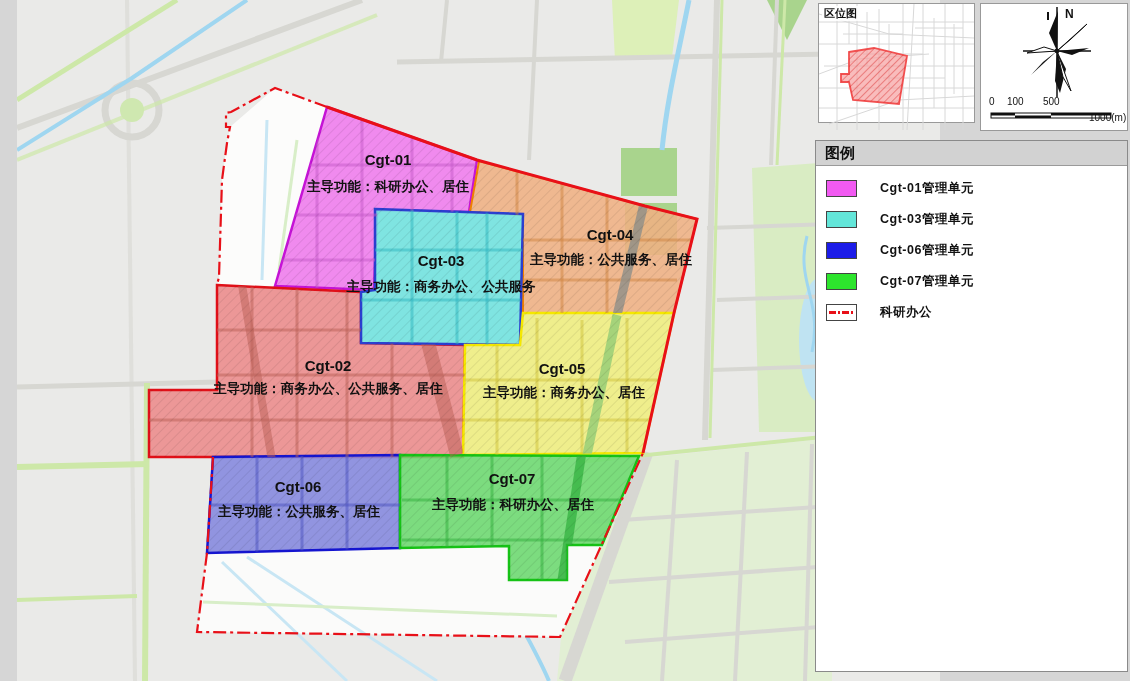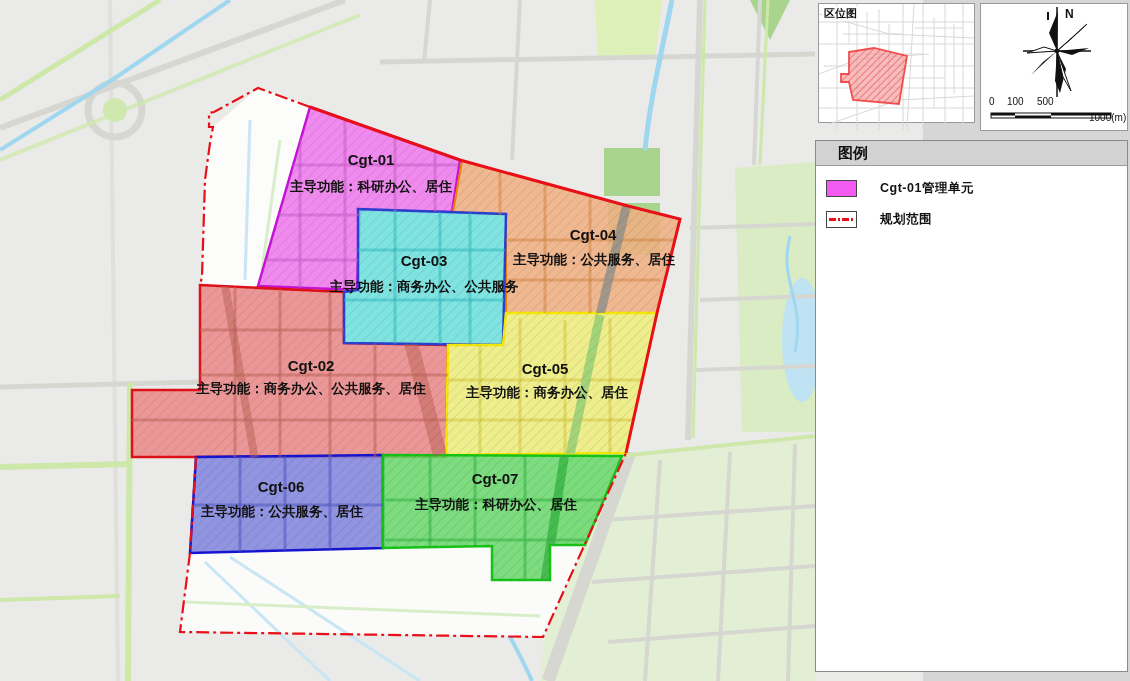--- a/index.html
+++ b/index.html
@@ -1,29 +1,29 @@
 <!DOCTYPE html>
 <html><head>
 <meta charset="utf-8">
 <style>
   html,body{margin:0;padding:0;}
   body{width:1130px;height:681px;background:#d6d6d6;position:relative;overflow:hidden;
        font-family:"Liberation Sans",sans-serif;}
-  #map-wrap{position:absolute;left:0;top:0;width:923px;height:681px;background:#eaeae8;}
+  #map-wrap{position:absolute;left:17px;top:0;width:923px;height:681px;background:#eaeae8;}
   svg text{font-family:"Liberation Sans",sans-serif;}
   .zone-code{font-size:15px;font-weight:bold;fill:#111;}
   .zone-func{font-size:13.5px;font-weight:bold;fill:#111;}
   .panel{position:absolute;background:#fff;border:1px solid #999;box-sizing:border-box;}
   #loc-box{left:818px;top:3px;width:157px;height:120px;}
   #loc-title{position:absolute;left:3px;top:2px;font-size:11px;font-weight:bold;color:#111;
              background:rgba(255,255,255,.85);padding:0 2px;z-index:2;}
   #compass-box{left:980px;top:3px;width:148px;height:128px;}
   #legend-box{left:815px;top:140px;width:313px;height:532px;border:1px solid #8a8a8a;}
   #legend-header{height:24px;background:#d2d2d2;border-bottom:1px solid #9a9a9a;
-                 display:flex;align-items:center;padding-left:22px;font-size:15px;font-weight:bold;color:#111;}
+                 display:flex;align-items:center;padding-left:9px;font-size:15px;font-weight:bold;color:#111;}
   #legend-items{padding:14px 10px 0 10px;}
   .legend-row{display:flex;align-items:center;height:17px;margin-bottom:14px;}
   .legend-swatch{width:31px;height:17px;border:1px solid #444;box-sizing:border-box;flex:none;}
   .legend-label{margin-left:23px;font-size:12.5px;color:#111;font-weight:bold;letter-spacing:.5px;}
   .boundary-swatch{position:relative;background:#fff;}
   .boundary-swatch .dashline{position:absolute;left:2px;right:2px;top:6px;height:3px;}
   #scalebar-labels span{position:absolute;font-size:10px;color:#111;}
 </style>
 </head>
 <body>
@@ -289,34 +289,46 @@
     <g>
       <rect x="10" y="109" width="120" height="5" fill="#fff" stroke="#111" stroke-width="1"></rect>
       <rect x="10" y="109" width="24" height="2.5" fill="#111"></rect>
       <rect x="34" y="111.5" width="36" height="2.5" fill="#111"></rect>
       <rect x="70" y="109" width="60" height="2.5" fill="#111"></rect>
     </g>
   </svg>
   <div id="scalebar-labels">
     <span style="left:8px;top:92px">0</span>
     <span style="left:26px;top:92px">100</span>
-    <span style="left:56px;top:92px">500</span>
+    <span style="left:62px;top:92px">500</span>
     <span style="left:108px;top:108px">1000(m)</span>
   </div>
 </div>
 
 <div id="legend-box" class="panel">
   <div id="legend-header">图例</div>
   <div id="legend-items">
     <div class="legend-row">
       <div class="legend-swatch" style="background: rgb(242, 90, 242);"></div>
       <div class="legend-label">Cgt-01管理单元</div>
+    </div>
+    <div class="legend-row">
+      <div class="legend-swatch" style="background: rgb(99, 230, 217);"></div>
+      <div class="legend-label">Cgt-03管理单元</div>
+    </div>
+    <div class="legend-row">
+      <div class="legend-swatch" style="background: rgb(28, 28, 232);"></div>
+      <div class="legend-label">Cgt-06管理单元</div>
+    </div>
+    <div class="legend-row">
+      <div class="legend-swatch" style="background: rgb(45, 229, 45);"></div>
+      <div class="legend-label">Cgt-07管理单元</div>
     </div>
     <div class="legend-row">
       <div class="legend-swatch boundary-swatch">
         <svg class="dashline" width="26" height="3">
           <line x1="0" y1="1.5" x2="26" y2="1.5" stroke-width="3" stroke-dasharray="7 2 2 2" stroke="#E81018"></line>
         </svg>
       </div>
-      <div class="legend-label">规划范围</div>
+      <div class="legend-label">科研办公</div>
     </div>
   </div>
 </div>
 
 </body></html>

